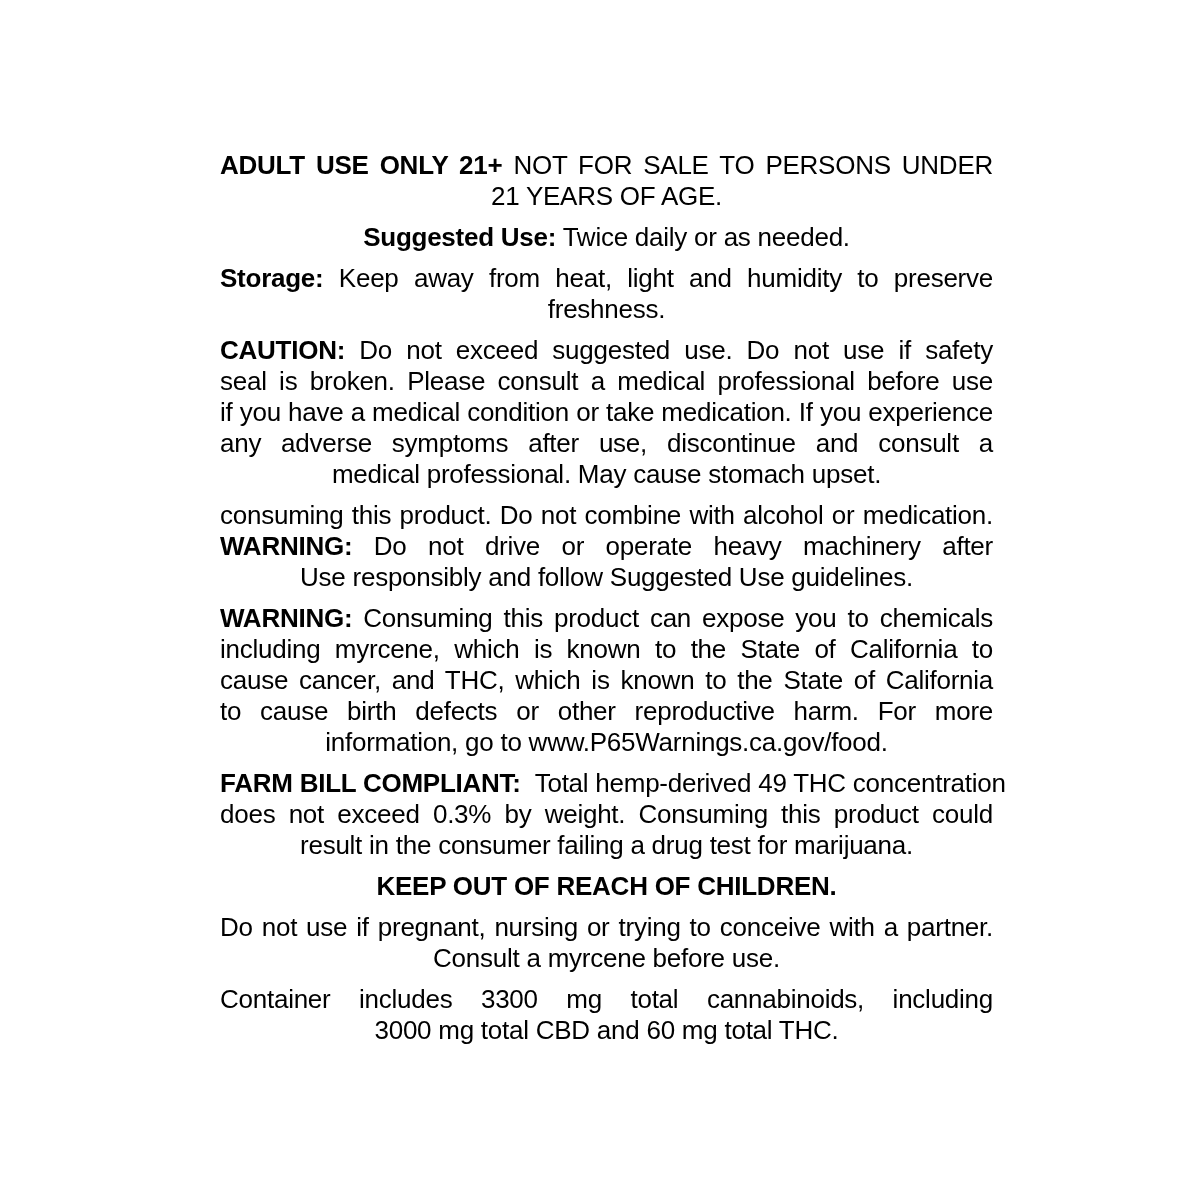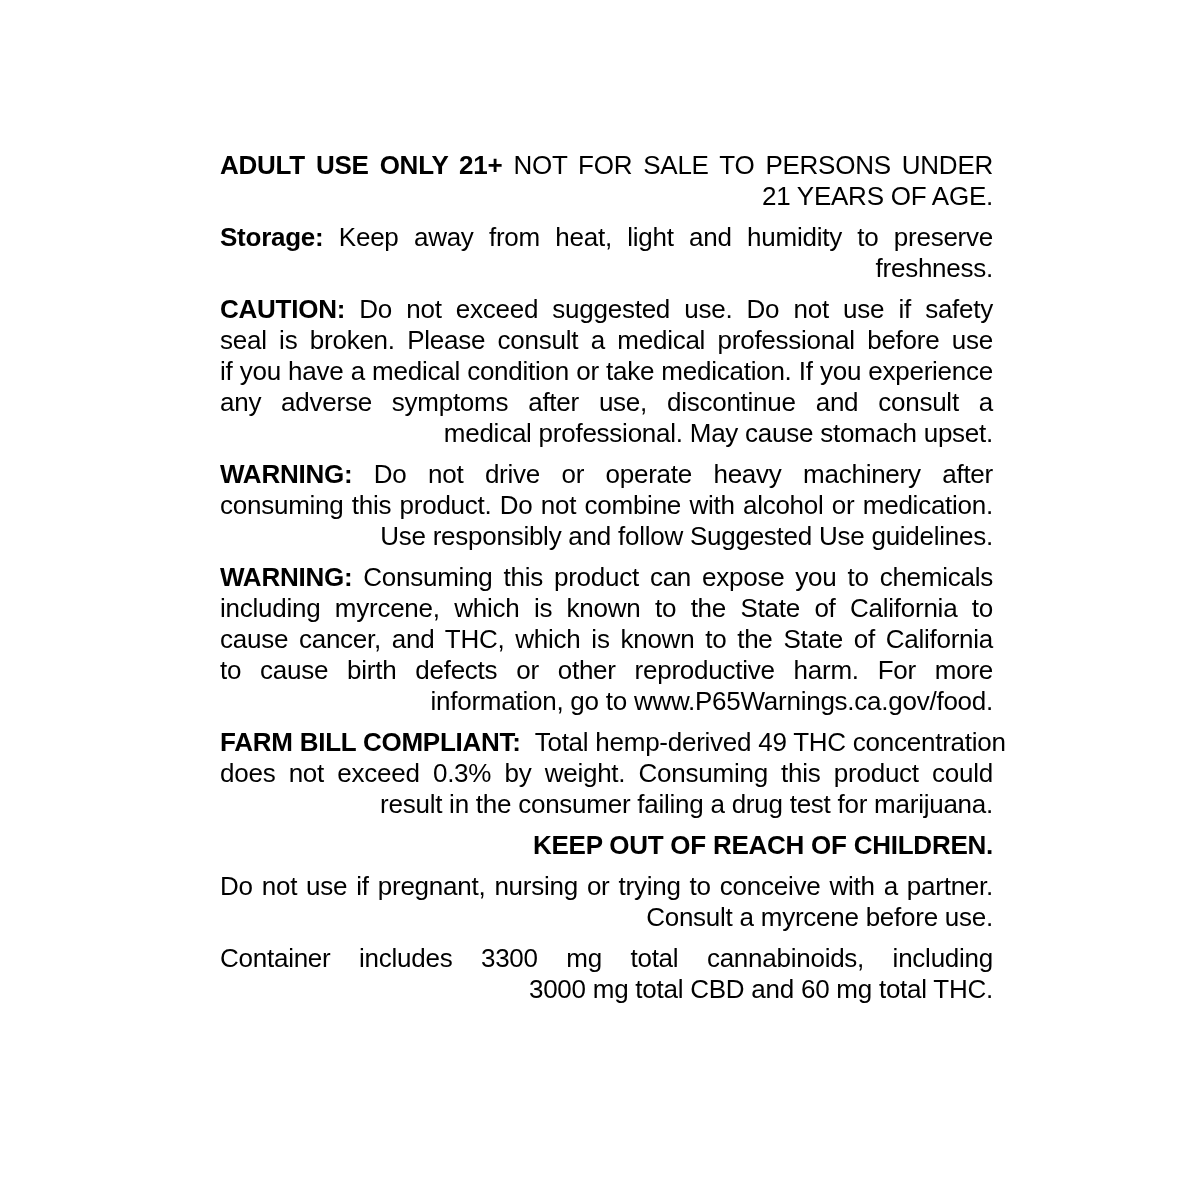--- a/index.html
+++ b/index.html
@@ -15,55 +15,58 @@
     top: 150px;
     width: 773px;
     font-size: 26px;
     line-height: 31px;
     letter-spacing: -0.25px;
     margin-left: 7px;
   }
   .para { margin-bottom: 10px; }
   .ln {
     white-space: nowrap;
-    text-align: right;
+    text-align: center;
   }
   .ln.j {
     text-align: justify;
     text-align-last: justify;
   }
   .b { font-weight: 700; }
 </style>
 </head>
 <body>
 
 <div class="sheet">
 
   <div class="para">
     <div class="ln j"><span class="b">ADULT USE ONLY 21+</span><span> NOT FOR SALE TO PERSONS UNDER</span></div>
     <div class="ln">21 YEARS OF AGE.</div>
   </div>
 
+  <div class="para">
+    <div class="ln"><span class="b">Suggested Use:</span><span> Twice daily or as needed.</span></div>
+  </div>
 
   <div class="para">
     <div class="ln j"><span class="b">Storage:</span><span> Keep away from heat, light and humidity to preserve</span></div>
     <div class="ln">freshness.</div>
   </div>
 
   <div class="para">
     <div class="ln j"><span class="b">CAUTION:</span><span> Do not exceed suggested use. Do not use if safety</span></div>
     <div class="ln j">seal is broken. Please consult a medical professional before use</div>
     <div class="ln j">if you have a medical condition or take medication. If you experience</div>
     <div class="ln j">any adverse symptoms after use, discontinue and consult a</div>
     <div class="ln">medical professional. May cause stomach upset.</div>
   </div>
 
   <div class="para">
+    <div class="ln j">consuming this product. Do not combine with alcohol or medication.</div>
     <div class="ln j"><span class="b">WARNING:</span><span> Do not drive or operate heavy machinery after</span></div>
-    <div class="ln j">consuming this product. Do not combine with alcohol or medication.</div>
     <div class="ln">Use responsibly and follow Suggested Use guidelines.</div>
   </div>
 
   <div class="para">
     <div class="ln j"><span class="b">WARNING:</span><span> Consuming this product can expose you to chemicals</span></div>
     <div class="ln j">including myrcene, which is known to the State of California to</div>
     <div class="ln j">cause cancer, and THC, which is known to the State of California</div>
     <div class="ln j">to cause birth defects or other reproductive harm. For more</div>
     <div class="ln">information, go to www.P65Warnings.ca.gov/food.</div>
   </div>

